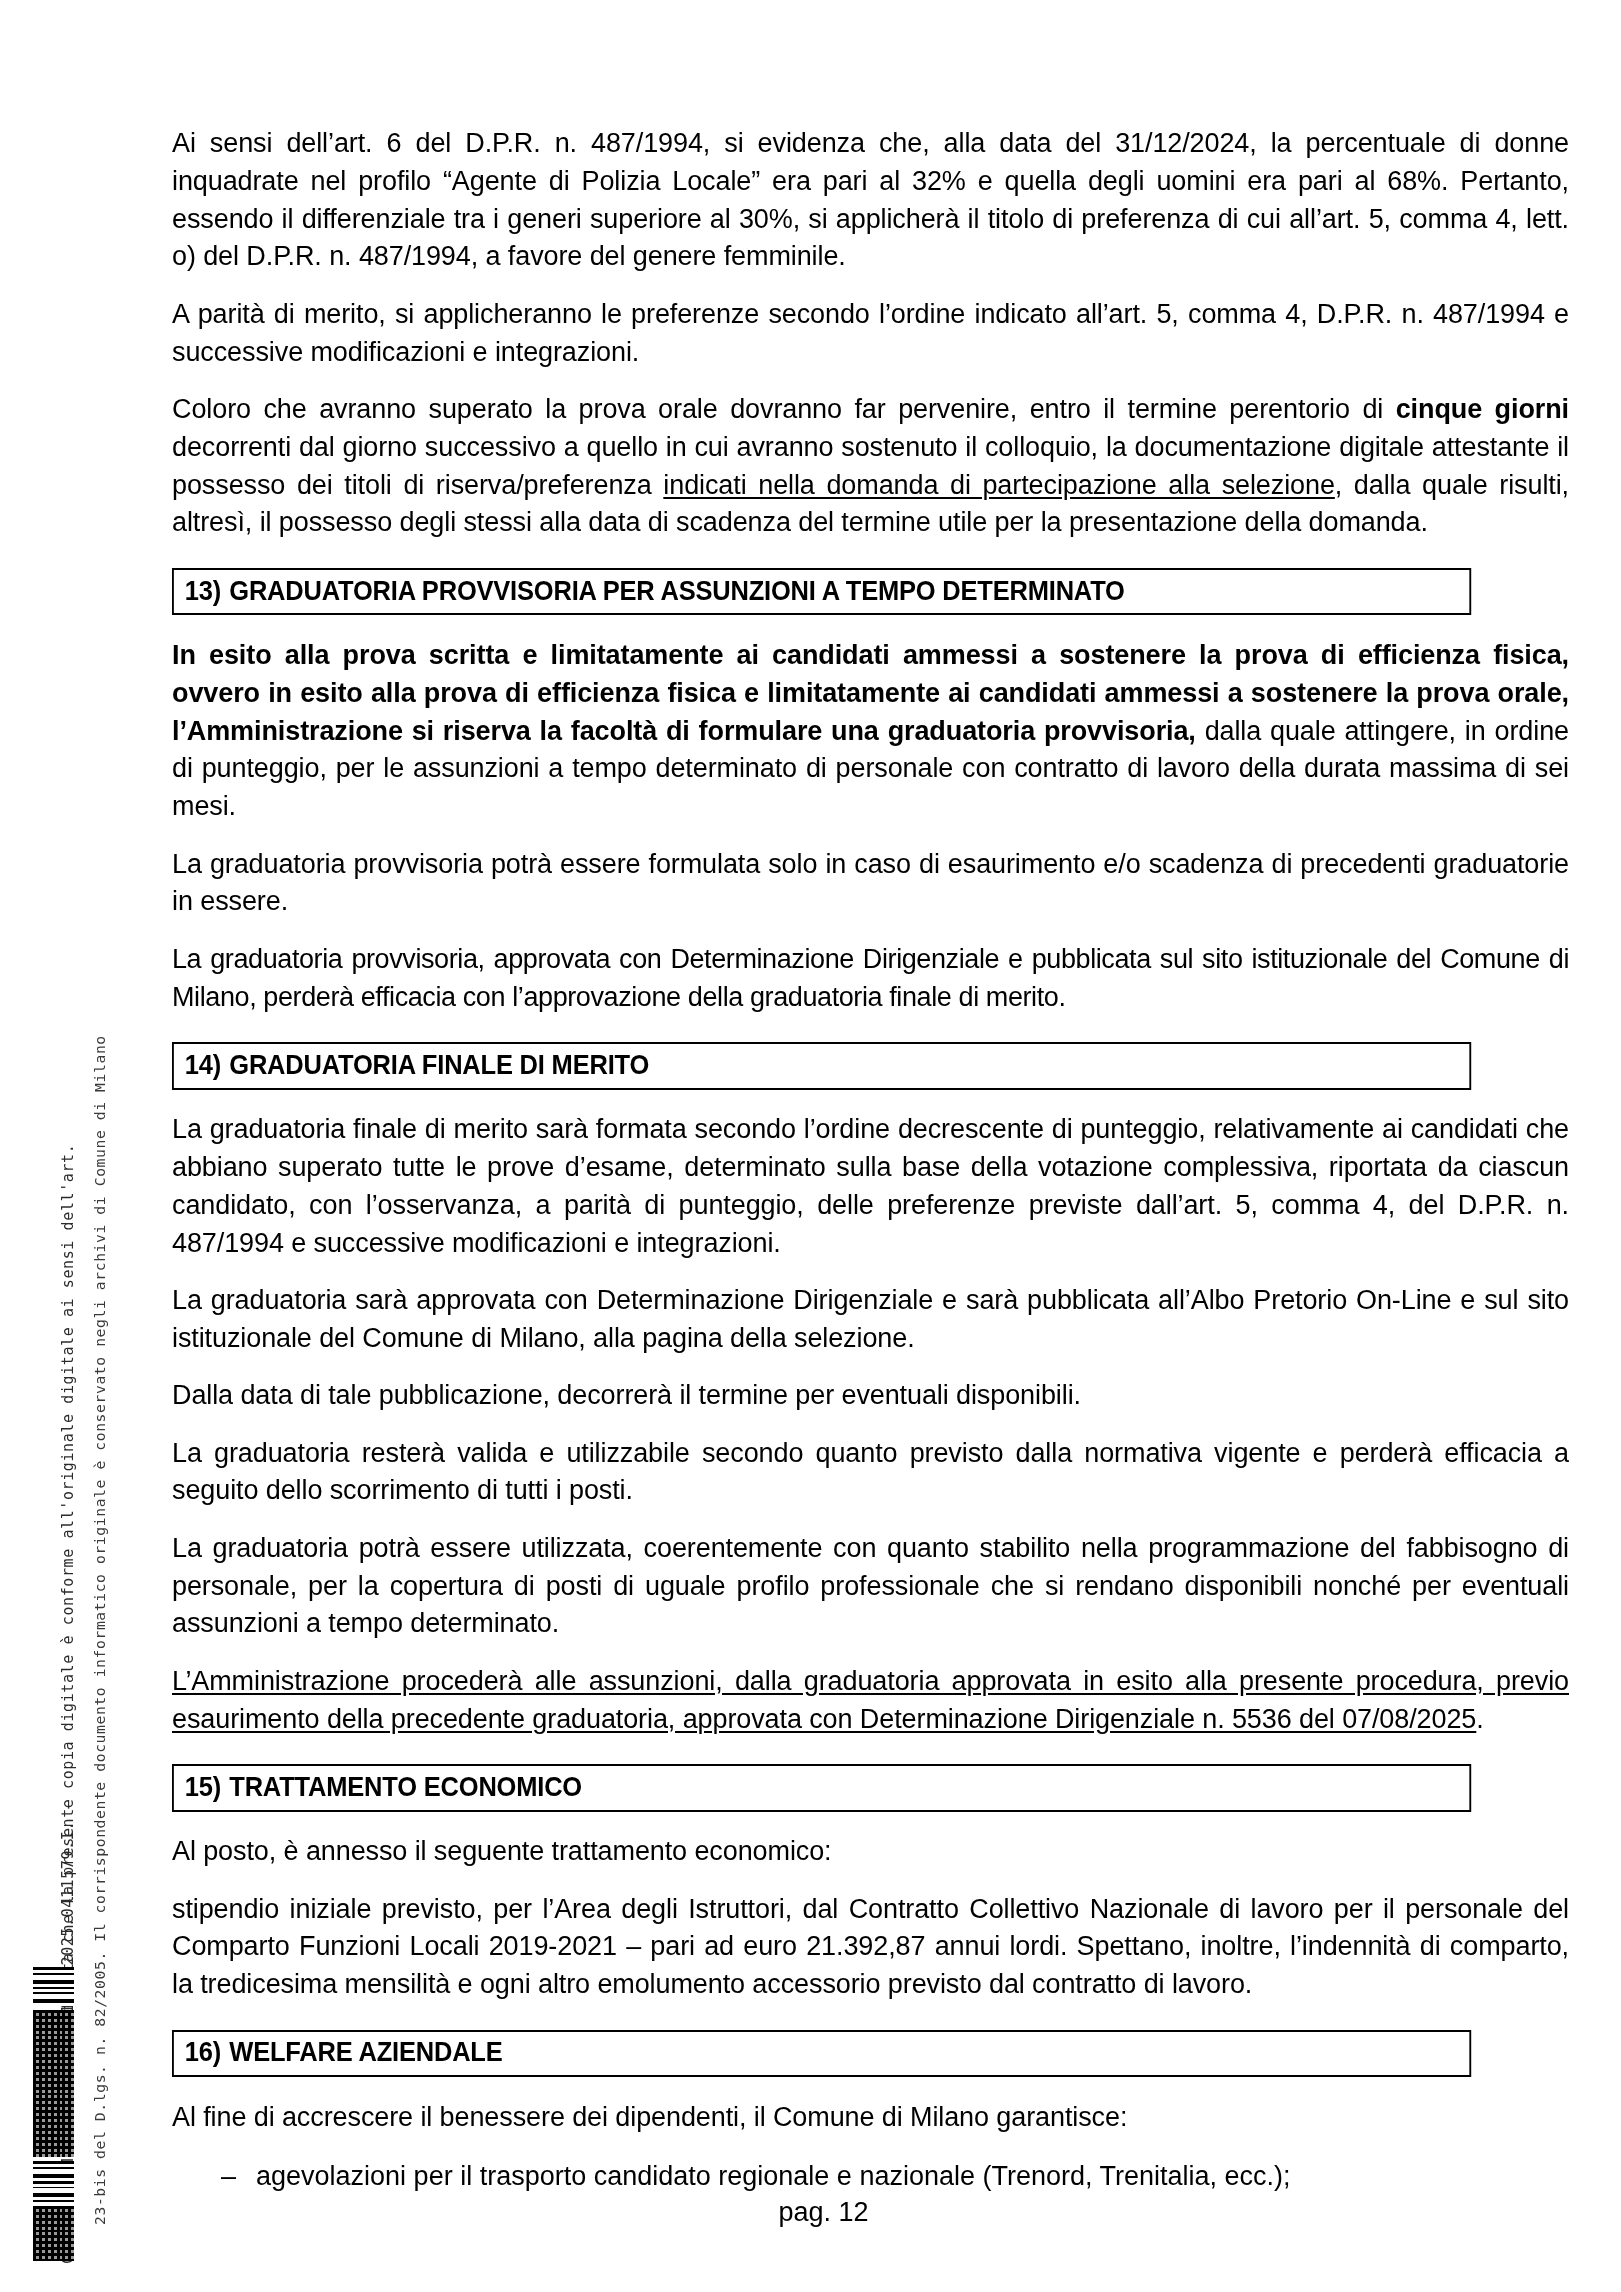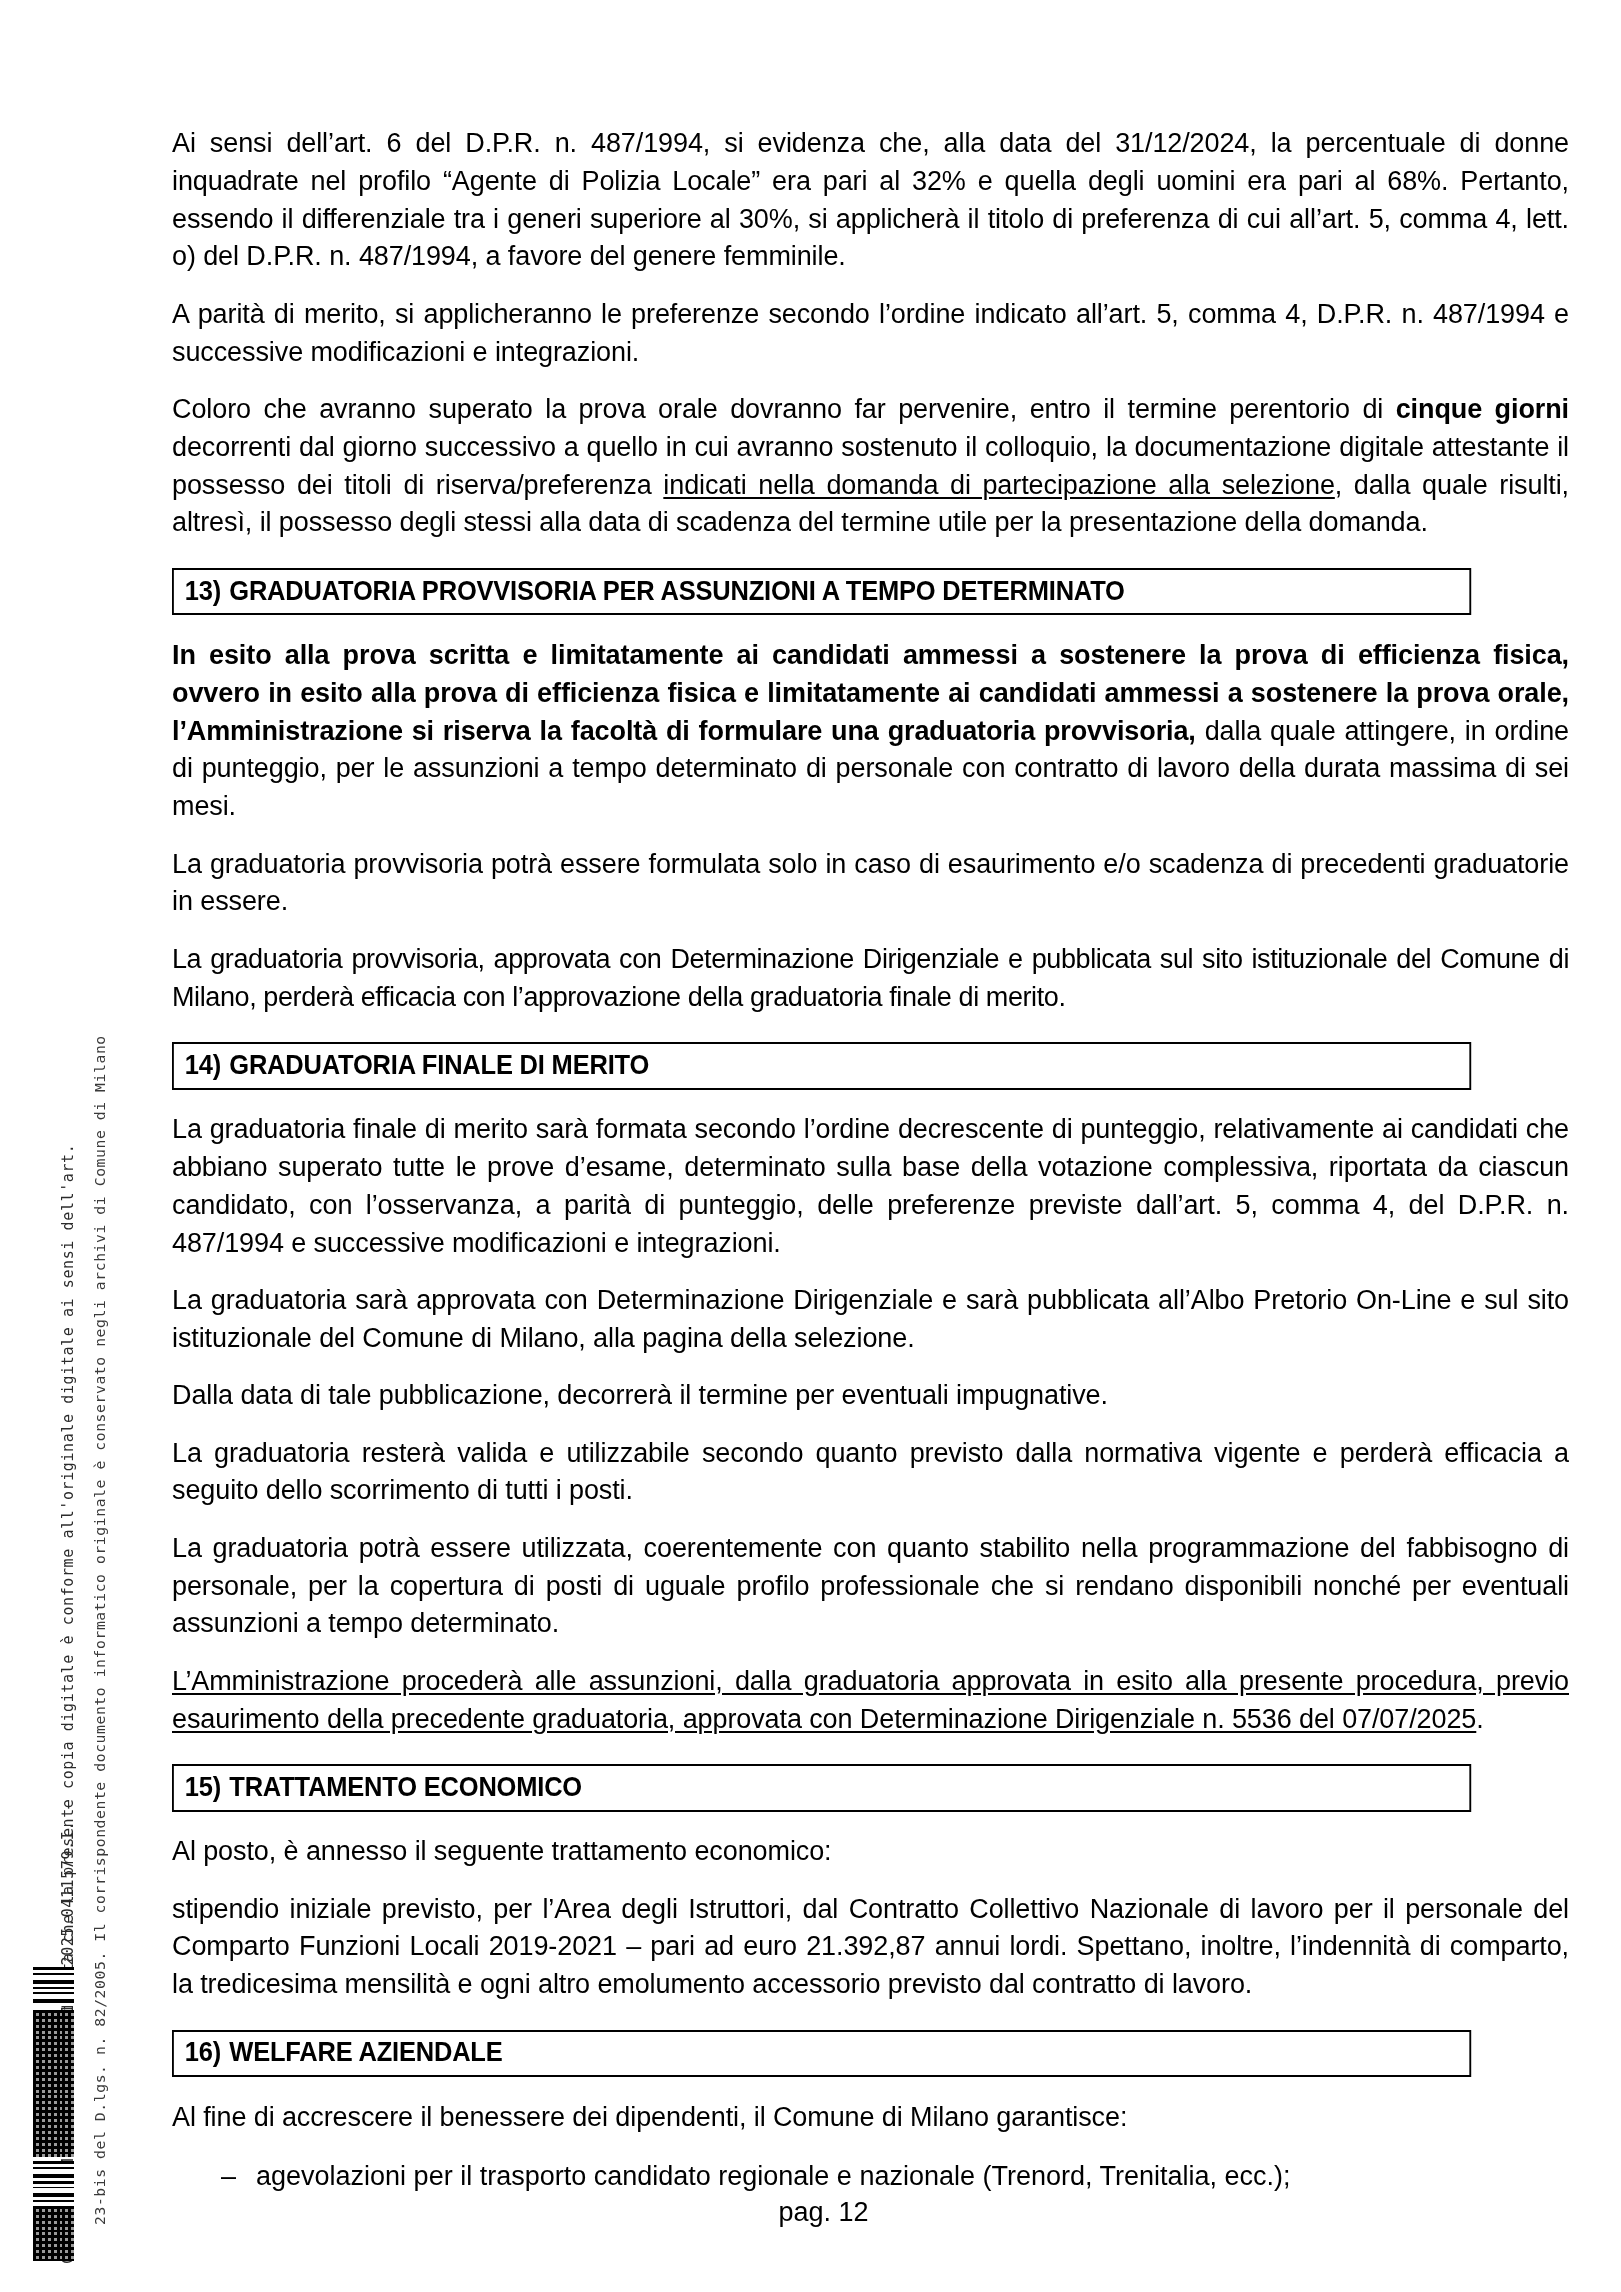--- a/index.html
+++ b/index.html
@@ -190,27 +190,27 @@
     <p class="body"><span>La graduatoria provvisoria potrà essere formulata solo in caso di esaurimento e/o scadenza di precedenti graduatorie in essere.</span></p>
 
     <p class="body boldblock"><span>La graduatoria provvisoria, approvata con Determinazione Dirigenziale e pubblicata sul sito istituzionale del Comune di Milano, perderà efficacia con l’approvazione della graduatoria finale di merito.</span></p>
 
     <div class="sec-head"><span class="num">14)</span><span>GRADUATORIA FINALE DI MERITO</span></div>
 
     <p class="body"><span>La graduatoria finale di merito sarà formata secondo l’ordine decrescente di punteggio, relativamente ai candidati che abbiano superato tutte le prove d’esame, determinato sulla base della votazione complessiva, riportata da ciascun candidato, con l’osservanza, a parità di punteggio, delle preferenze previste dall’art. 5, comma 4, del D.P.R. n. 487/1994 e successive modificazioni e integrazioni.</span></p>
 
     <p class="body"><span>La graduatoria sarà approvata con Determinazione Dirigenziale e sarà pubblicata all’Albo Pretorio On-Line e sul sito istituzionale del Comune di Milano, alla pagina della selezione.</span></p>
 
-    <p class="body"><span>Dalla data di tale pubblicazione, decorrerà il termine per eventuali impugnative.</span></p>
+    <p class="body"><span>Dalla data di tale pubblicazione, decorrerà il termine per eventuali disponibili.</span></p>
 
     <p class="body"><span>La graduatoria resterà valida e utilizzabile secondo quanto previsto dalla normativa vigente e perderà efficacia a seguito dello scorrimento di tutti i posti.</span></p>
 
     <p class="body"><span>La graduatoria potrà essere utilizzata, coerentemente con quanto stabilito nella programmazione del fabbisogno di personale, per la copertura di posti di uguale profilo professionale che si rendano disponibili nonché per eventuali assunzioni a tempo determinato.</span></p>
 
-    <p class="body"><span class="u">L’Amministrazione procederà alle assunzioni, dalla graduatoria approvata in esito alla presente procedura, previo esaurimento della precedente graduatoria, approvata con Determinazione Dirigenziale n. 5536 del 07/07/2025</span><span>.</span></p>
+    <p class="body"><span class="u">L’Amministrazione procederà alle assunzioni, dalla graduatoria approvata in esito alla presente procedura, previo esaurimento della precedente graduatoria, approvata con Determinazione Dirigenziale n. 5536 del 07/08/2025</span><span>.</span></p>
 
     <div class="sec-head"><span class="num">15)</span><span>TRATTAMENTO ECONOMICO</span></div>
 
     <p class="body"><span>Al posto, è annesso il seguente trattamento economico:</span></p>
 
     <p class="body"><span>stipendio iniziale previsto, per l’Area degli Istruttori, dal Contratto Collettivo Nazionale di lavoro per il personale del Comparto Funzioni Locali 2019-2021 – pari ad euro 21.392,87 annui lordi. Spettano, inoltre, l’indennità di comparto, la tredicesima mensilità e ogni altro emolumento accessorio previsto dal contratto di lavoro.</span></p>
 
     <div class="sec-head"><span class="num">16)</span><span>WELFARE AZIENDALE</span></div>
 
     <p class="body tight"><span>Al fine di accrescere il benessere dei dipendenti, il Comune di Milano garantisce:</span></p>

